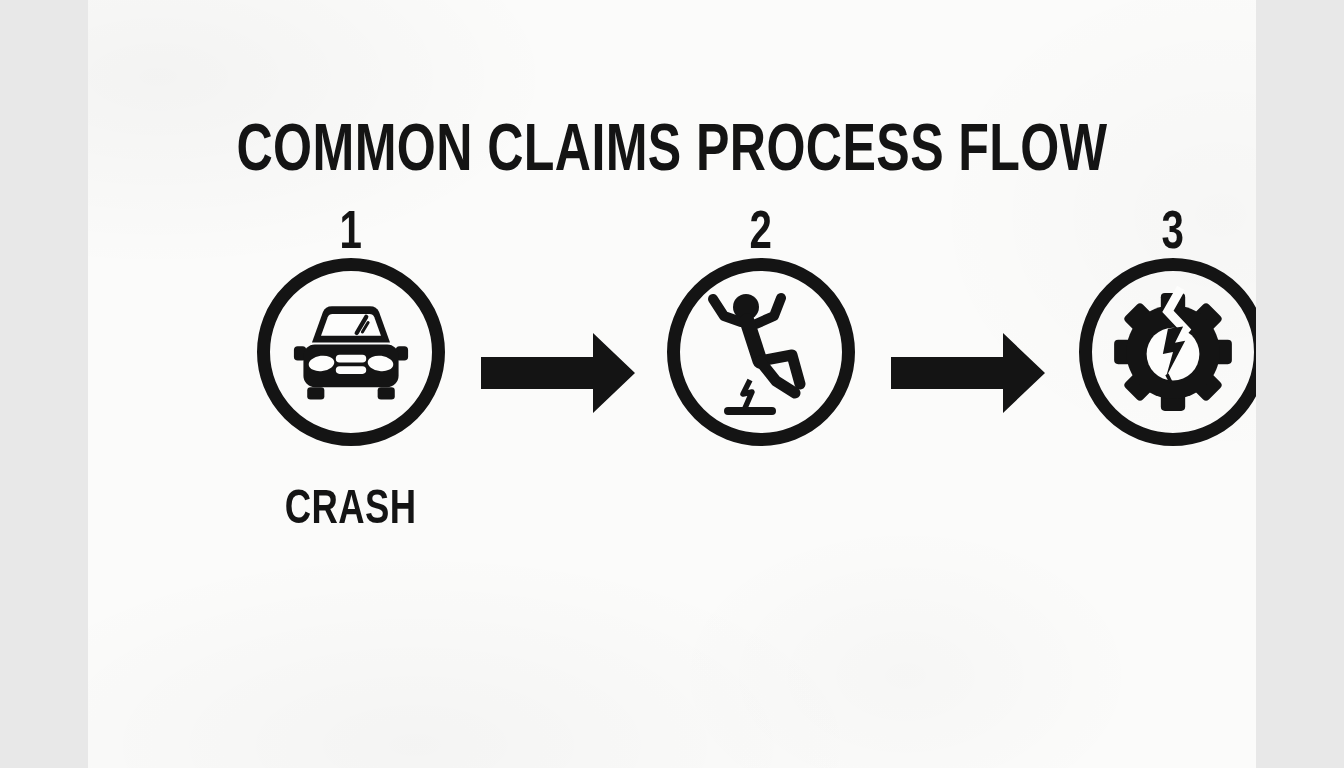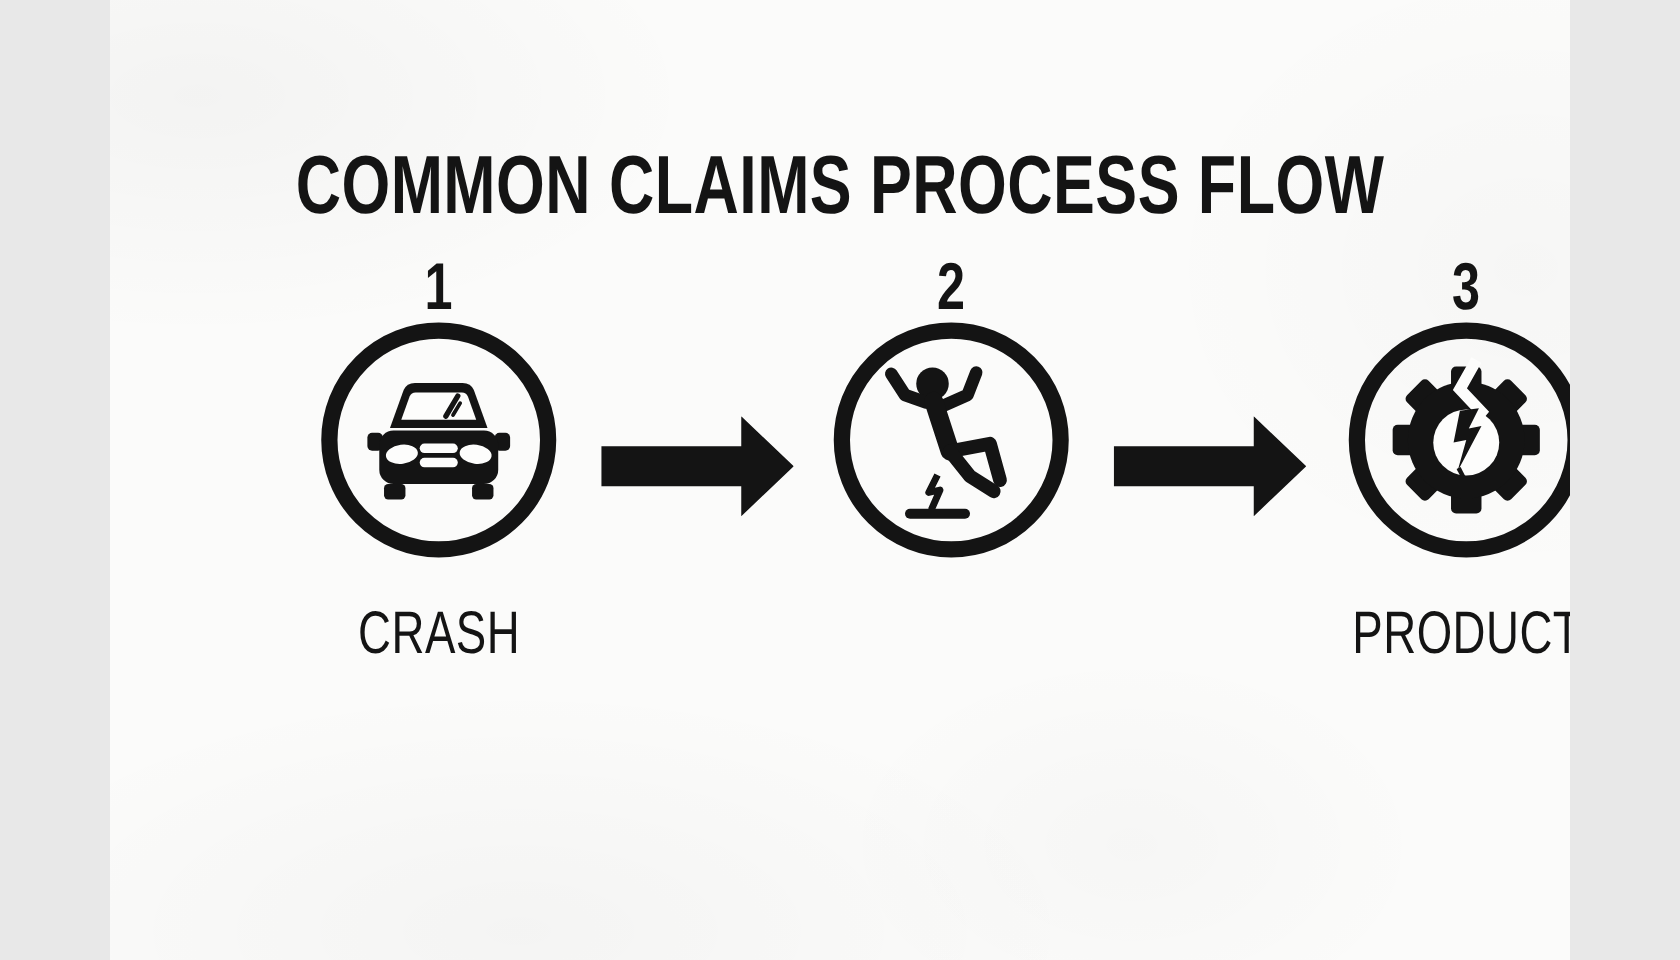--- a/index.html
+++ b/index.html
@@ -60,21 +60,21 @@
     border-radius: 50%;
     display: flex;
     align-items: center;
     justify-content: center;
     background: transparent;
   }
   .step-label {
     margin-top: 38px;
     font-size: 48px;
     line-height: 46px;
-    font-weight: normal;
+    font-weight: bold;
   }
   .arrow {
     position: absolute;
     top: 333px;
   }
   .arrow-1 { left: 393px; }
   .arrow-2 { left: 803px; }
   .ink-fill   { fill: var(--ink); }
   .paper-fill { fill: #fdfdfc; }
   .ink-stroke   { stroke: var(--ink); fill: none; }
@@ -169,16 +169,15 @@
 
         <path class="paper-stroke" stroke-width="9" stroke-linejoin="miter" d="M74 3 L61 26 L78 44 L63 62"></path>
 
         <circle class="paper-fill" cx="66" cy="68" r="26"></circle>
 
         <path class="ink-fill" d="M61 43 L76 41 L68 57 L78 55 L59 91 L66 66 L56 68 Z"></path>
 
         <path class="ink-stroke" stroke-width="3.5" stroke-linejoin="round" d="M60 88 L64 96"></path>
       </svg>
     </div>
-    <div class="step-label"><span class="cond">PRODUCT</span></div>
   </div>
 
 </div>
 
 </body></html>

